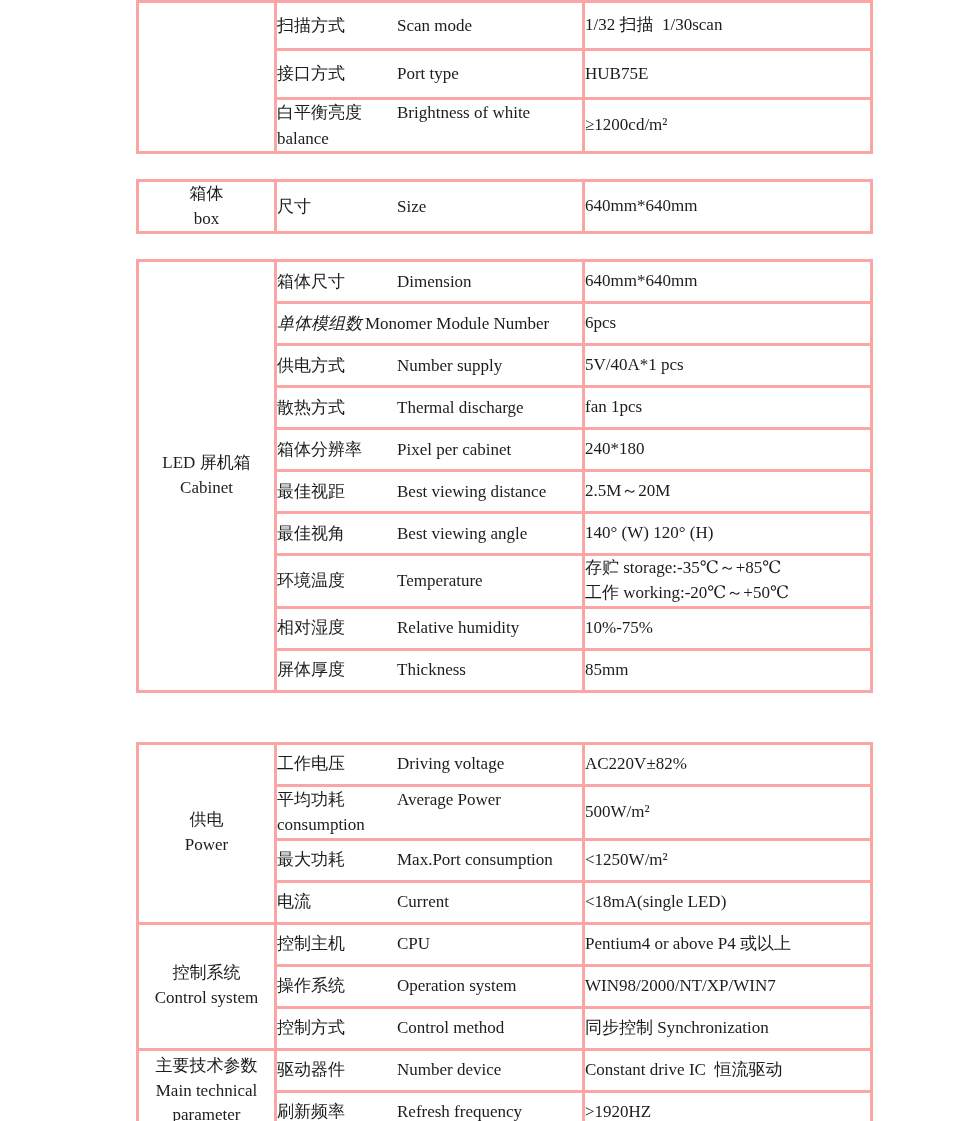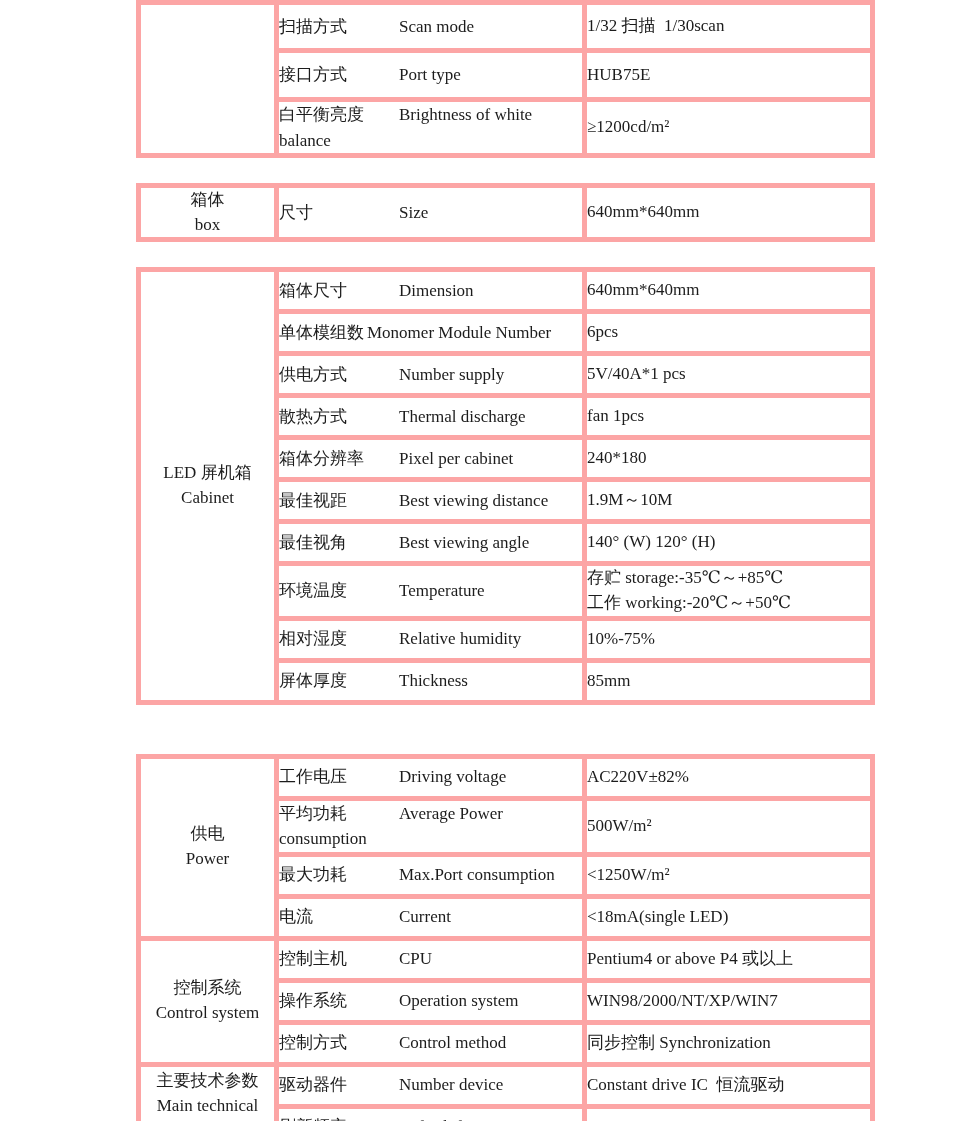--- a/index.html
+++ b/index.html
@@ -23,21 +23,21 @@
     top: 0;
     width: 736px;
   }
   table.spec {
     border-collapse: collapse;
     table-layout: fixed;
     width: 734px;
     background: #ffffff;
   }
   table.spec td {
-    border: 5px solid #fca5a5;
+    border: 3px solid #fca5a5;
     vertical-align: middle;
     font-size: 17px;
     padding: 0;
   }
   table.spec {
     border: 2px solid #383838;
   }
   table.spec.cut-top {
     border-top: none;
   }
@@ -54,20 +54,21 @@
   td.cell-label {
     padding: 4px 8px 4px 7px;
     line-height: 1.5;
   }
   td.cell-label .zh {
     display: inline-block;
     min-width: 120px;
   }
   tr.tight td.cell-label .zh {
     min-width: 88px;
+    font-style: italic;
   }
   td.cell-value {
     padding: 4px 6px 4px 11px;
     line-height: 1.45;
   }
   td.cell-value .val, td.cell-label .en, td.cell-label .zh {
     white-space: pre-wrap;
   }
   tr.r-std  { height: 42px; }
   tr.r-tall { height: 52px; }
@@ -193,21 +194,21 @@
         </td>
         <td class="cell-value">
           <span class="val">240*180</span>
         </td>
       </tr>
       <tr class="r-std">
         <td class="cell-label">
           <span class="zh">最佳视距</span><span class="en">Best viewing distance</span>
         </td>
         <td class="cell-value">
-          <span class="val">1.9M～10M</span>
+          <span class="val">2.5M～20M</span>
         </td>
       </tr>
       <tr class="r-std">
         <td class="cell-label">
           <span class="zh">最佳视角</span><span class="en">Best viewing angle</span>
         </td>
         <td class="cell-value">
           <span class="val">140° (W) 120° (H)</span>
         </td>
       </tr>

